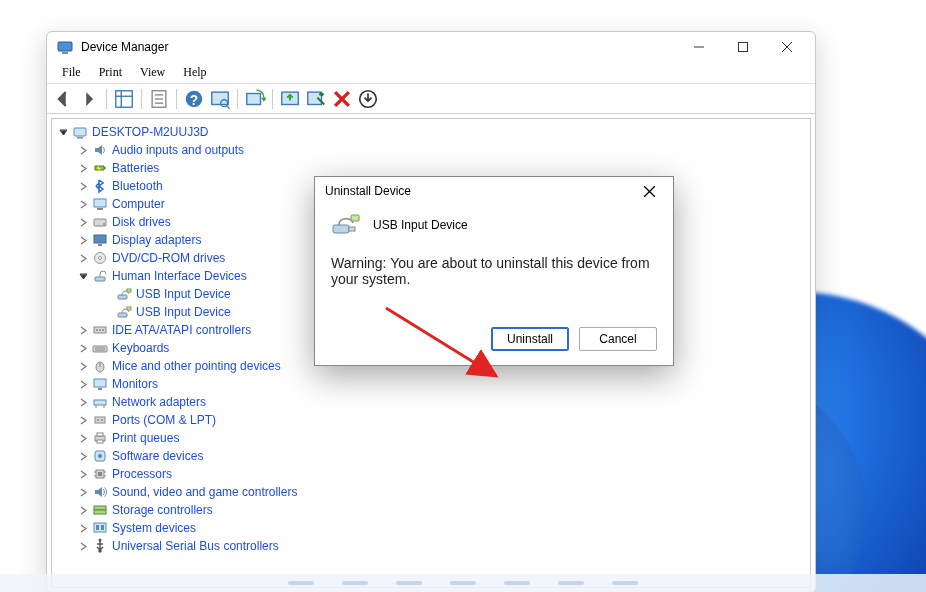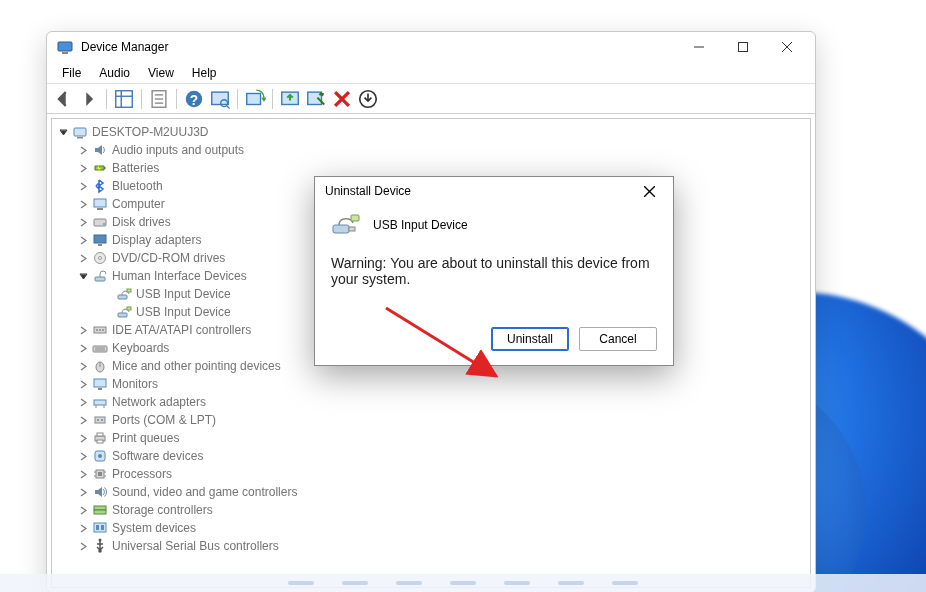--- a/index.html
+++ b/index.html
@@ -12,33 +12,33 @@
 
   .window { position: absolute; left: 46px; top: 6px; width: 770px; height: 562px; background: #ffffff; border: 1px solid #c8c8c8; box-shadow: 0 8px 28px rgba(0,0,0,0.18); border-radius: 6px; display:flex; flex-direction:column;margin-top:25px; }
   .titlebar { height: 30px; display:flex; align-items:center; padding: 0 6px 0 10px; font-size: 12px; color:#000; }
   .titlebar .tb-icon { width:16px; height:16px; margin-right:8px; display:inline-flex; align-items:center; justify-content:center; }
   .titlebar .title { flex: 0 0 auto; }
   .titlebar .spacer { flex: 1; }
   .winbtn { width: 44px; height: 28px; display:flex; align-items:center; justify-content:center; color:#333; }
   .winbtn svg { width:10px; height:10px; }
 
   .menubar { height: 22px; display:flex; align-items:center; padding: 0 6px; font-size: 12px; border-bottom: 1px solid #e0e0e0; }
-  .menubar .menu { padding: 2px 9px; }
+  .menubar .menu { padding: 2px 9px; font-family: Liberation Serif, serif; }
 
   .toolbar { height: 30px; border-bottom: 1px solid #d0d0d0; display:flex; align-items:center; padding: 0 4px; gap: 2px; }
   .tbbtn { width: 24px; height: 24px; display:flex; align-items:center; justify-content:center; border:1px solid transparent; border-radius:2px; }
   .tbsep { width:1px; height:20px; background:#ccc; margin: 0 3px; }
 
   .tree-wrap { flex:1; margin: 4px; border:1px solid #c8c8c8; overflow:auto; padding: 4px 2px; font-size: 12px; line-height: 18px; background:#fff; }
   .node { display:flex; align-items:center; height:18px; white-space:nowrap; }
   .tw { display:inline-flex; align-items:center; justify-content:center; width:14px; height:14px; margin-right:2px; color:#555; }
   .tw svg { width:9px; height:9px; }
   .icon { width:16px; height:16px; margin-right:4px; display:inline-flex; align-items:center; justify-content:center; flex-shrink:0; }
   .icon svg { width:16px; height:16px; }
-  .label { color:#737373; }
+  .label { color:#1d4ed8; }
   .ind-0 { padding-left: 2px; }
   .ind-1 { padding-left: 22px; }
   .ind-2 { padding-left: 46px; }
 
   .dialog { position:absolute; left:314px; top:176px; width:360px; background:#fff; border:1px solid #888; box-shadow: 0 10px 32px rgba(0,0,0,0.35); border-radius:0; font-size:12px; }
   .dialog .dtitle { height:28px; display:flex; align-items:center; padding:0 6px 0 10px; }
   .dialog .dtitle .sp { flex:1; }
   .dclose { width:36px; height:24px; display:flex; align-items:center; justify-content:center; }
   .dbody { padding: 6px 16px 14px 16px; }
   .drow { display:flex; align-items:center; gap:10px; margin-bottom:16px; }
@@ -81,21 +81,21 @@
     <div class="winbtn">
         <svg viewBox="0 0 10 10">
           <line x1="0" y1="0" x2="10" y2="10" stroke="currentColor" stroke-width="1"></line>
           <line x1="10" y1="0" x2="0" y2="10" stroke="currentColor" stroke-width="1"></line>
         </svg>
       </div>
   </div>
 
   <div class="menubar">
     <div class="menu">File</div>
-    <div class="menu">Audio</div>
+    <div class="menu">Print</div>
     <div class="menu">View</div>
     <div class="menu">Help</div>
   </div>
 
   <div class="toolbar">
     <div class="tbbtn">
         <svg viewBox="0 0 16 16">
           <path d="M10 3 L5 8 L10 13" fill="none" stroke="#555" stroke-width="1.6"></path>
           <path d="M10 3 L5 8 L10 13 Z" fill="#555"></path>
         </svg>

